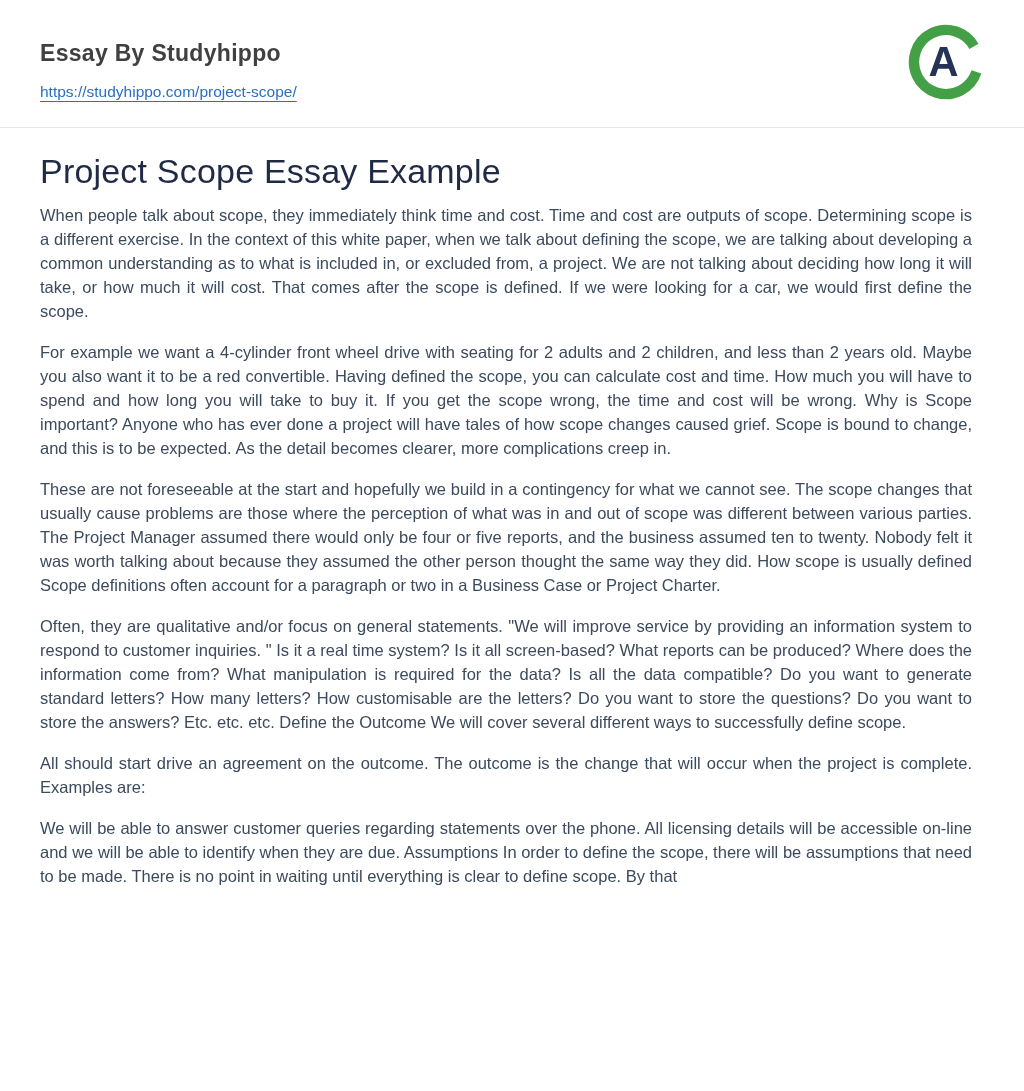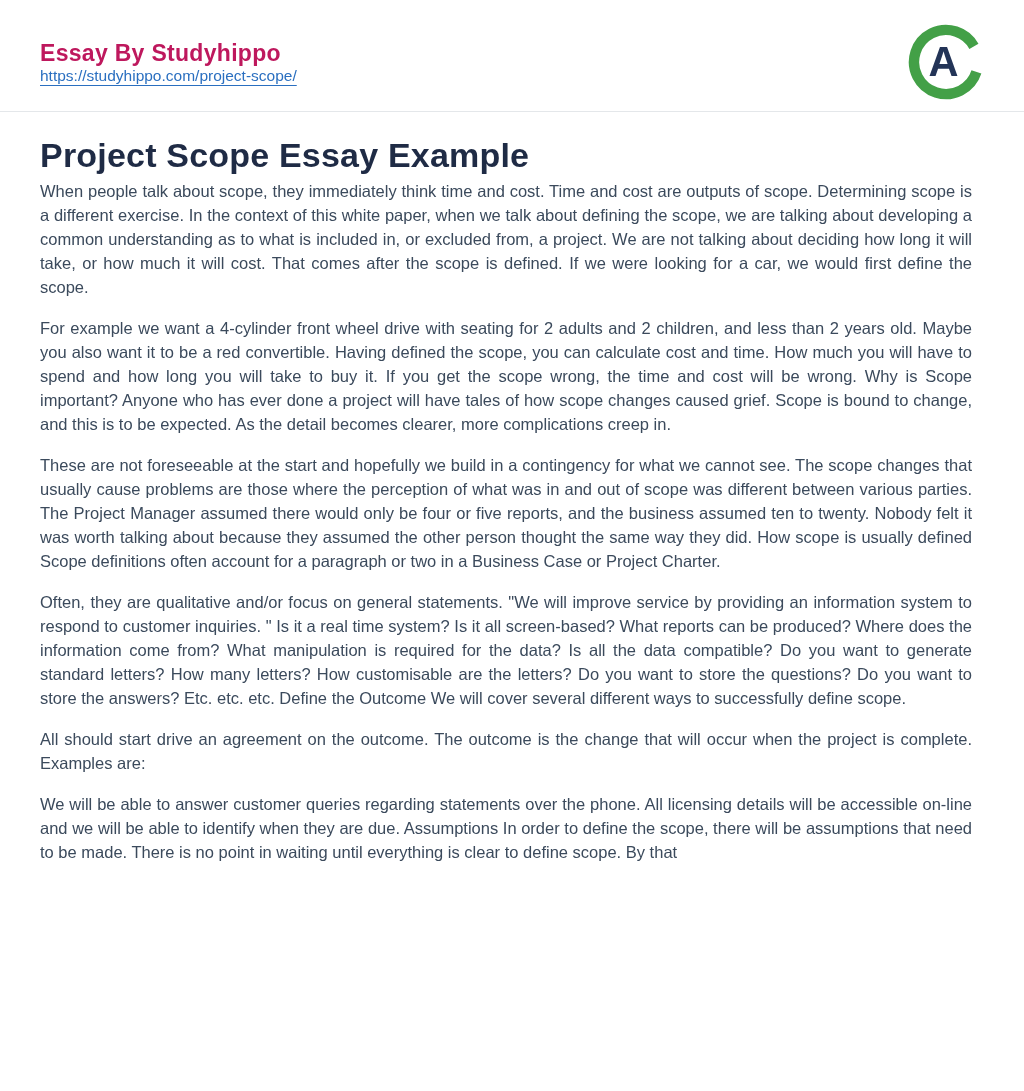--- a/index.html
+++ b/index.html
@@ -16,48 +16,49 @@
   
   .header {
     position: relative;
     padding: 40px 40px 26px 40px;
     border-bottom: 1px solid #e4e7ea;
   }
   .site-name {
     display: inline-block;
     font-size: 23px;
     font-weight: bold;
-    color: #be185d;
+    color: #404040;
     text-decoration: none;
     letter-spacing: 0.3px;
   }
   .site-url {
     display: inline-block;
+    margin-top: 16px;
     font-size: 15.5px;
     color: #2a6fc0;
     text-decoration: underline;
     text-underline-offset: 4px;
   }
   .logo {
     position: absolute;
     top: 22px;
     right: 38px;
     width: 80px;
     height: 80px;
   }
 
   
   .article {
     padding: 0 40px;
   }
   .page-title {
-    margin: 24px 0 4px 0;
+    margin: 24px 0 12px 0;
     font-size: 34px;
     line-height: 1.15;
-    font-weight: bold;
+    font-weight: normal;
     color: #1f2b45;
     letter-spacing: 0.2px;
   }
   .para {
     margin: 0 12px 17px 0;
     font-size: 16.5px;
     line-height: 24px;
     text-align: justify;
     color: #3b4a5c;
   }

